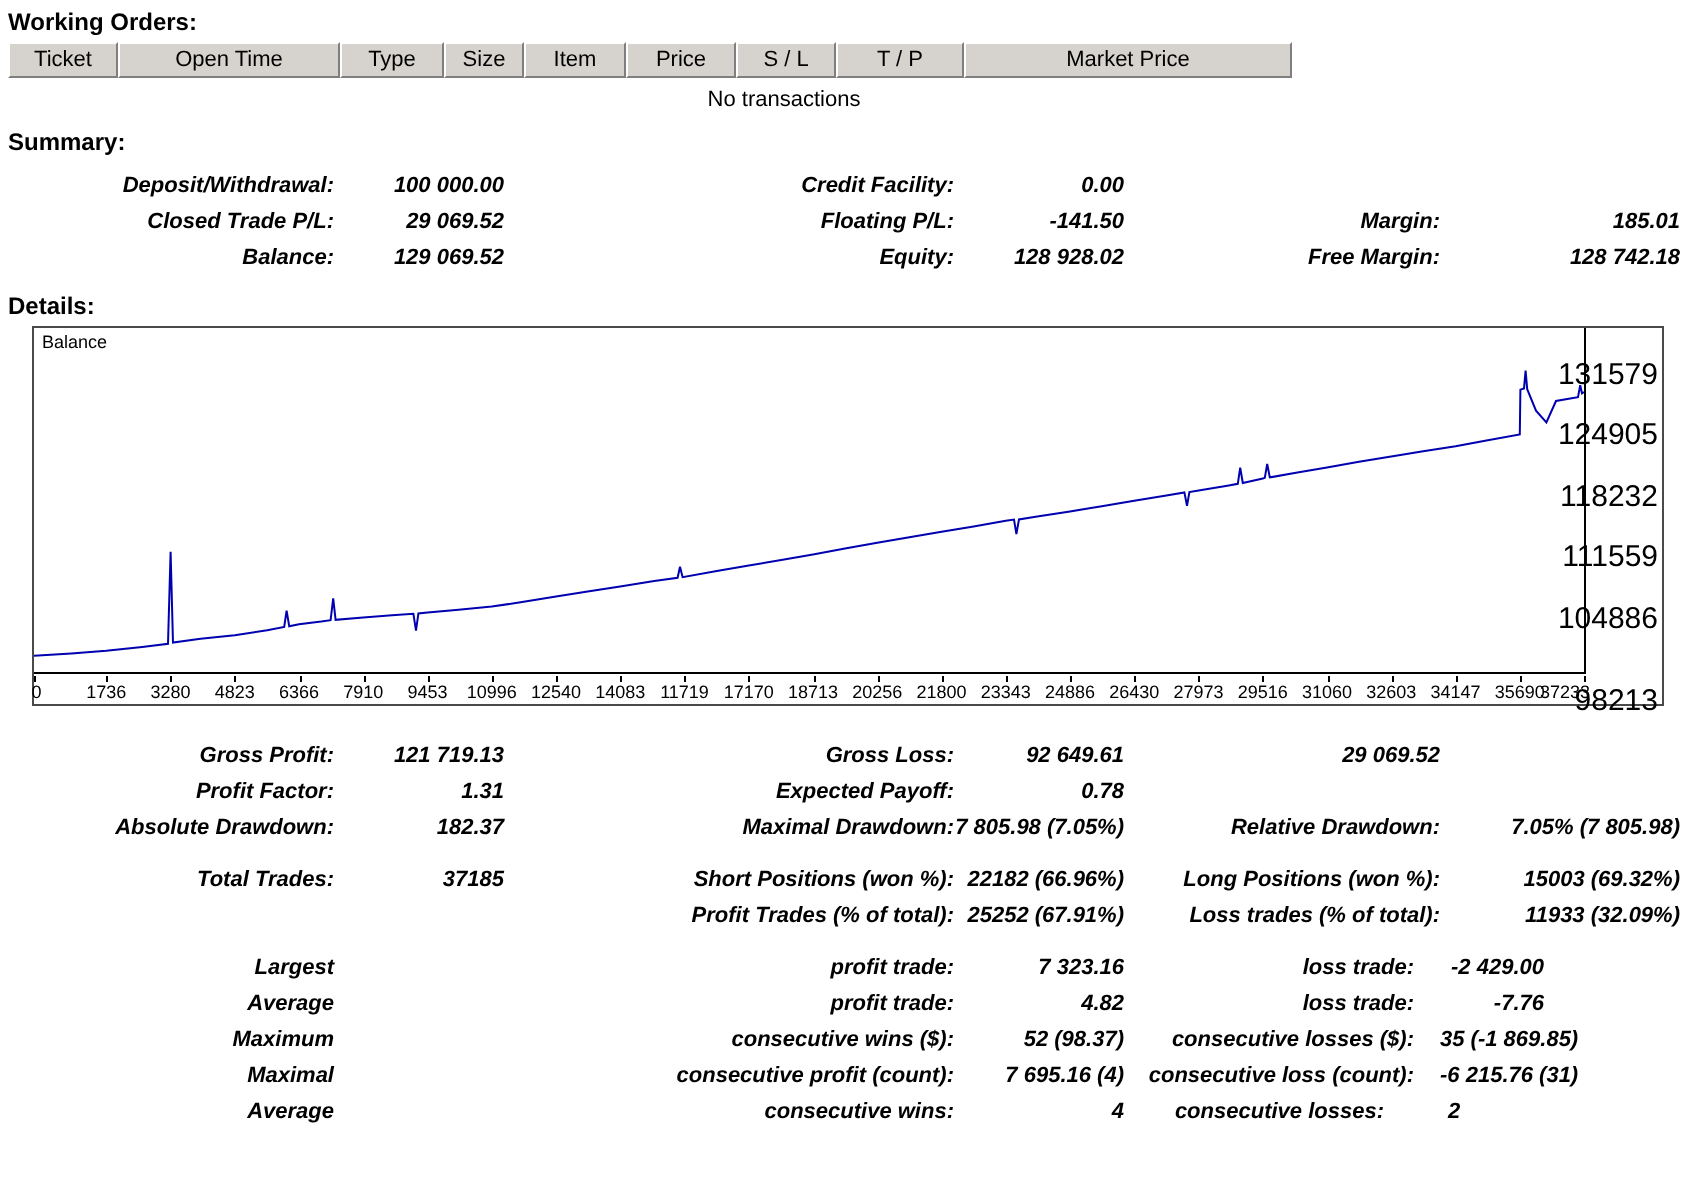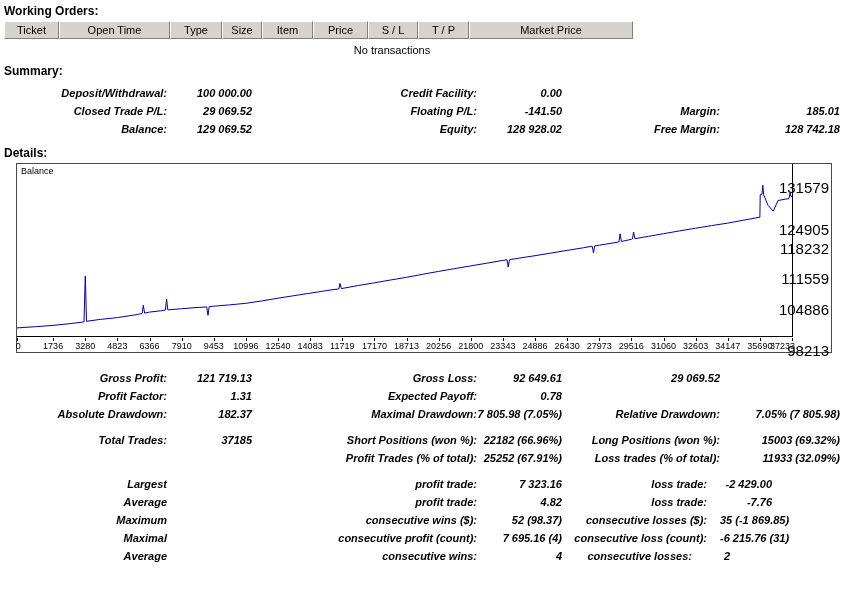--- a/index.html
+++ b/index.html
@@ -15,21 +15,21 @@
   
   .wo-header { display:flex; margin-left:2px; }
   .wo-cell {
     height:18px; line-height:16px; text-align:center;
     background:#d6d3ce; color:#000; font-size:11px;
     border-top:1px solid #ffffff; border-left:1px solid #ffffff;
     border-right:1px solid #7f7f7f; border-bottom:1px solid #7f7f7f;
     white-space:nowrap; overflow:hidden;
   }
   .w-ticket{width:55px}.w-otime{width:111px}.w-type{width:52px}.w-size{width:40px}
-  .w-item{width:51px}.w-price{width:55px}.w-sl{width:50px}.w-tp{width:51px}.w-mprice{width:164px}
+  .w-item{width:51px}.w-price{width:55px}.w-sl{width:50px}.w-tp{width:64px}.w-mprice{width:164px}
 
   .no-trans { width:780px; text-align:center; padding:5px 0 6px; font-size:11px; }
 
   
   .grow {
     display:grid;
     grid-template-columns:165px 85px 225px 85px 158px 120px;
     font-weight:bold; font-size:11px;font-style:italic;
   }
   .grow .cell { text-align:right; padding:3px 0; white-space:nowrap; }
@@ -161,21 +161,21 @@
       <div class="x-lbl" style="left: 678.627px; transform: translateX(-50%);">32603</div>
       <div class="x-tick" style="left: 710.765px;"></div>
       <div class="x-lbl" style="left: 710.765px; transform: translateX(-50%);">34147</div>
       <div class="x-tick" style="left: 742.883px;"></div>
       <div class="x-lbl" style="left: 742.883px; transform: translateX(-50%);">35690</div>
       <div class="x-tick" style="left: 775px;"></div>
       <div class="x-lbl" style="left: 775px; transform: translateX(-88%);">37233</div>
     </div>
   <div class="y-axis" id="y-axis">
       <div class="y-lbl" style="top: 15px;">131579</div>
-      <div class="y-lbl" style="top: 45.4036px; margin-top: 12px;">124905</div>
+      <div class="y-lbl" style="top: 45.4036px;">124905</div>
       <div class="y-lbl" style="top: 75.8027px;">118232</div>
       <div class="y-lbl" style="top: 106.202px;">111559</div>
       <div class="y-lbl" style="top: 136.601px;">104886</div>
       <div class="y-lbl" style="top: 178px; padding-left: 20px;">98213</div>
     </div>
 </div>
 
 <div class="stats-block">
   <div class="grow">
     <div class="cell c1">Gross Profit:</div>

